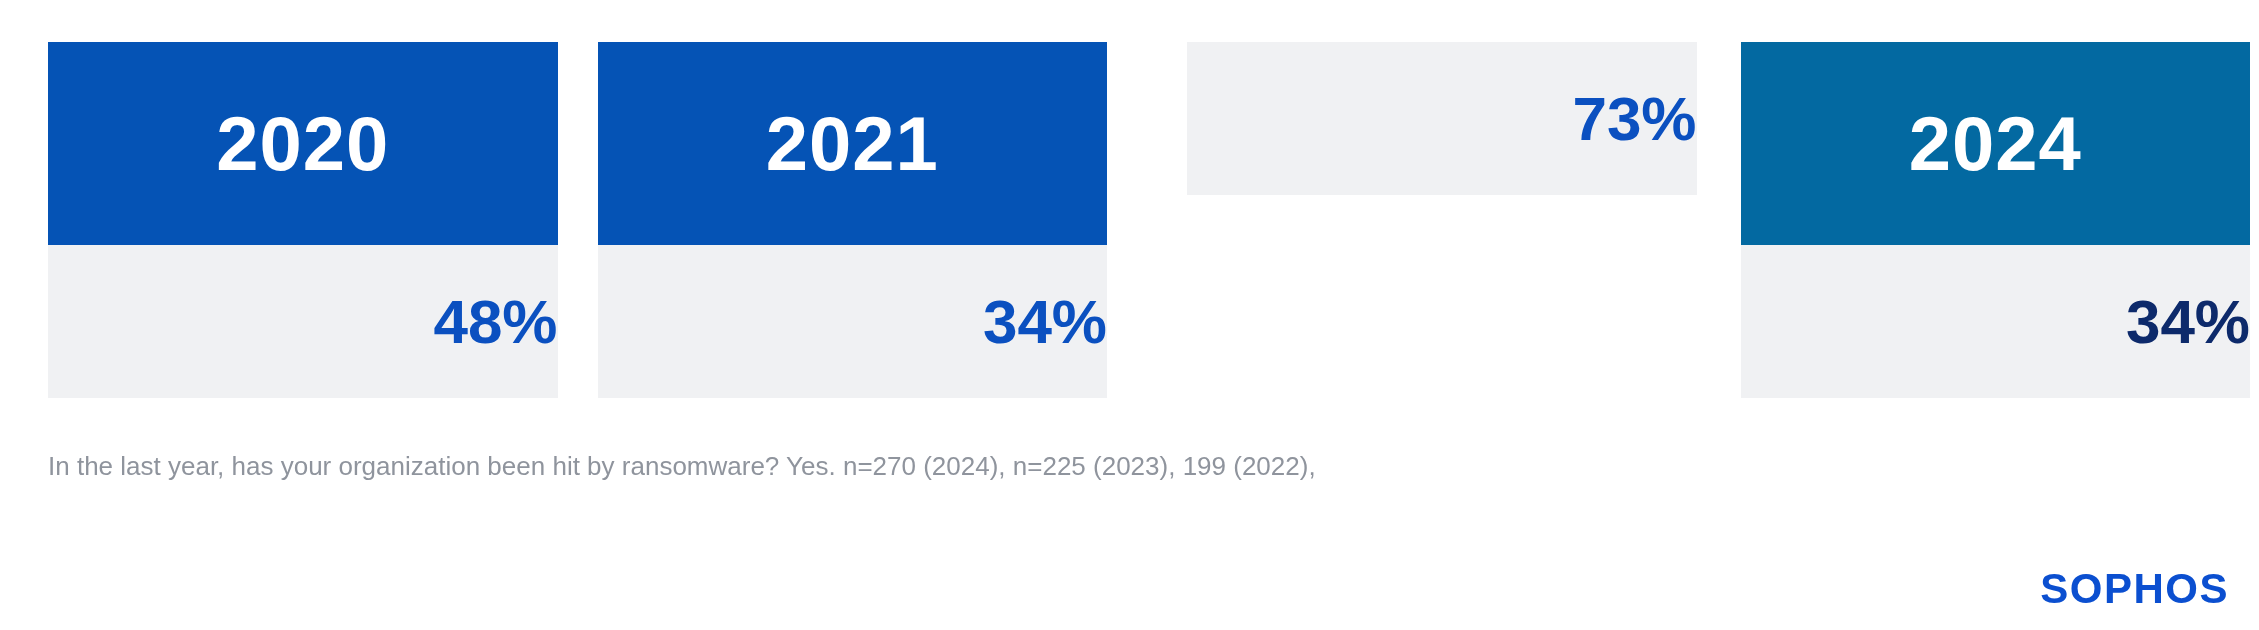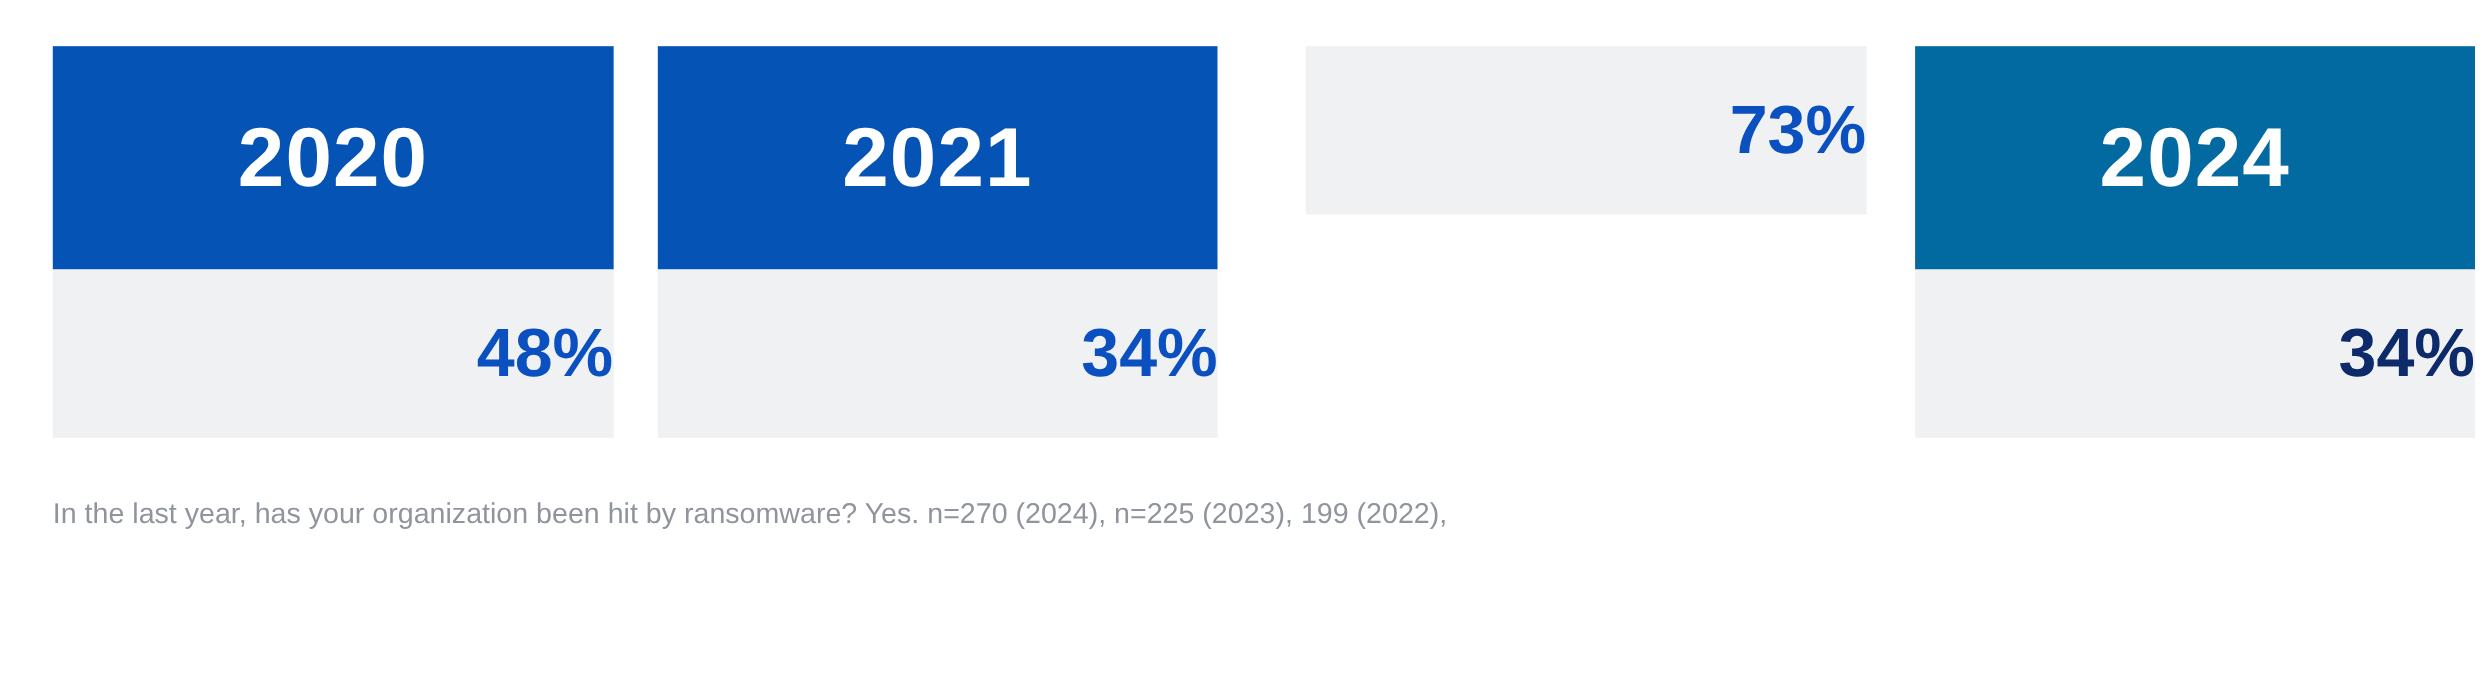--- a/index.html
+++ b/index.html
@@ -182,14 +182,15 @@
         <span class="pct-label dark">34%</span>
       </div>
     </div>
 
   </div>
 
   <div class="caption">
     <span class="caption-line">In the last year, has your organization been hit by ransomware? Yes. n=270 (2024), n=225 (2023), 199 (2022),</span>
   </div>
 
+  <div class="logo">SOPHOS</div>
 
 </div>
 
 </body></html>

